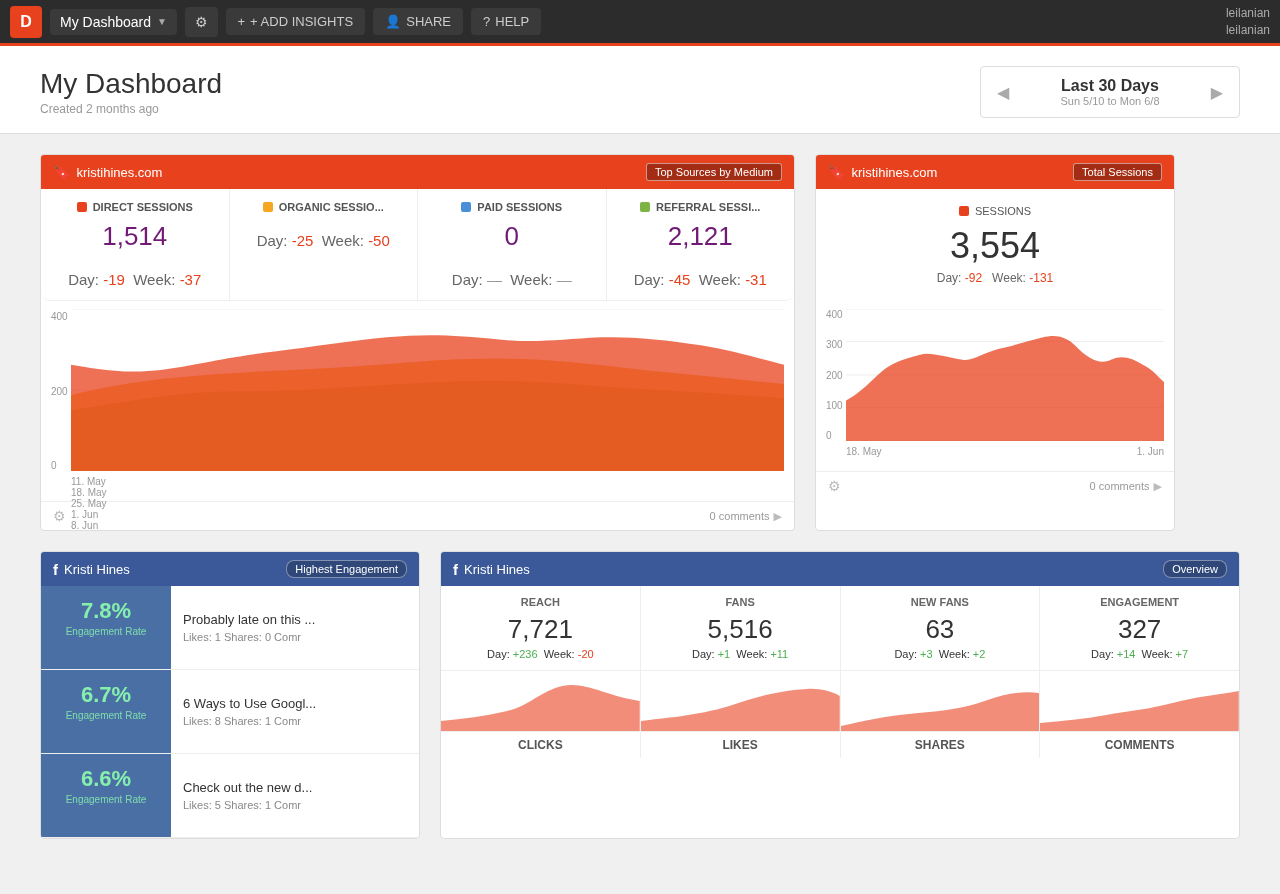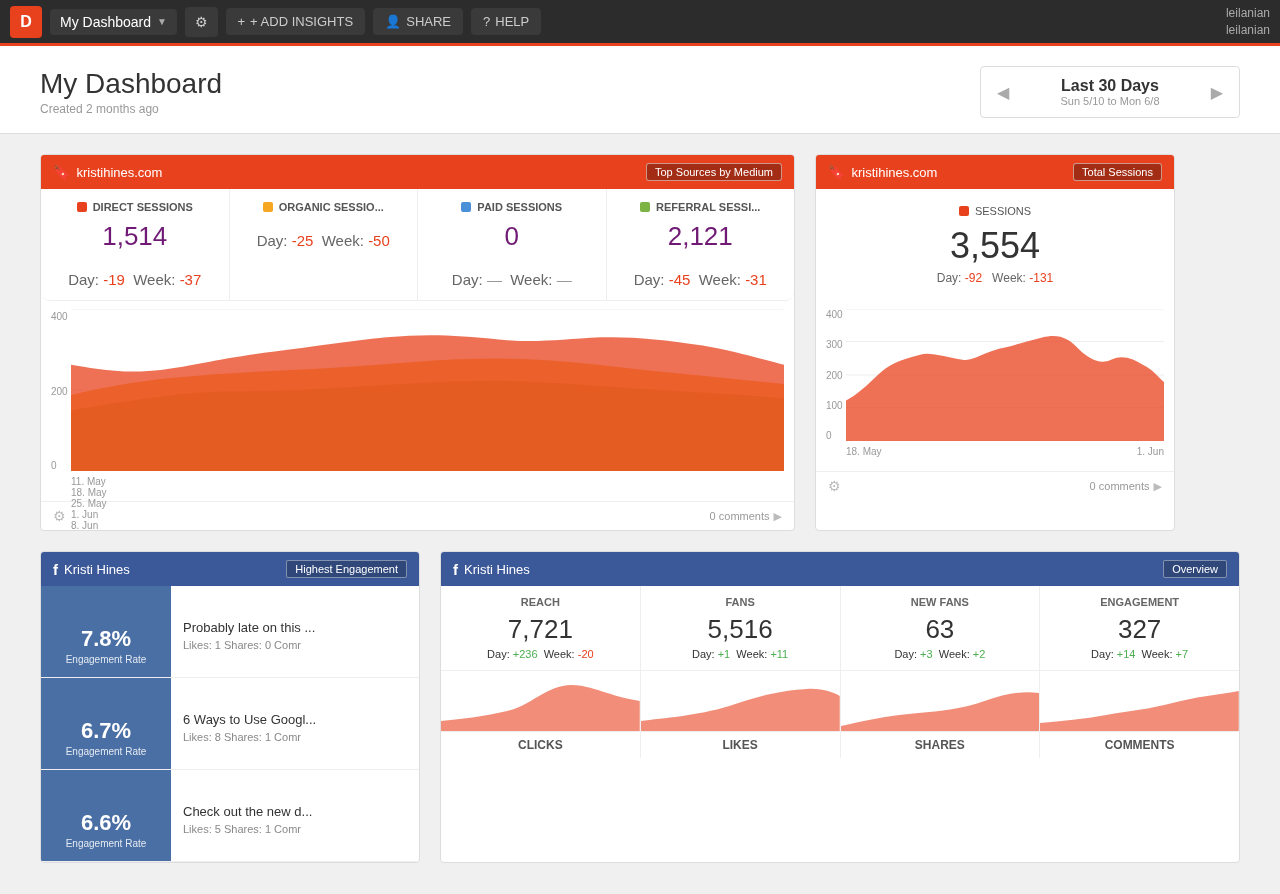--- a/index.html
+++ b/index.html
@@ -141,38 +141,38 @@
     .fb-widget { background: white; border-radius: 4px; border: 1px solid #ddd; overflow: hidden; }
     .fb-header {
       background: #3b5998;
       color: white; padding: 8px 12px;
       display: flex; align-items: center; justify-content: space-between;
     }
     .fb-header-left { display: flex; align-items: center; gap: 6px; font-size: 13px; }
     .fb-header-badge {
       background: rgba(0,0,0,0.2);
       border: 1px solid rgba(255,255,255,0.4);
-      padding: 2px 8px; border-radius: 2px; font-size: 11px; margin-left: 28px;
+      padding: 2px 8px; border-radius: 8px; font-size: 11px; margin-left: 28px;
     }
 
     
     .engagement-list { padding: 0; }
     .engagement-item {
       display: flex; align-items: stretch;
       border-bottom: 1px solid #eee;
     }
     .engagement-rate-box {
       width: 130px; background: #4a6fa5;
-      color: #ffffff; display: flex; flex-direction: column;
-      align-items: center; justify-content: flex-end;
+      color: #86efac; display: flex; flex-direction: column;
+      align-items: center; justify-content: flex-start;
       padding: 12px 20px; text-align: center; flex-shrink: 0;
     }
     .engagement-rate-value { font-size: 22px; font-weight: bold; }
     .engagement-rate-label { font-size: 10px; opacity: 0.85; margin-top: 2px; }
-    .engagement-content { padding: 26px 12px; flex: 1; margin-top: 8px; }
+    .engagement-content { padding: 26px 12px; flex: 1; }
     .engagement-title { font-size: 13px; color: #333; margin-bottom: 4px; white-space: nowrap; overflow: hidden; text-overflow: ellipsis; }
     .engagement-meta { font-size: 11px; color: #888; }
     .fb-metrics-row { display: flex; border-bottom: 1px solid #eee; }
     .fb-metric-cell {
       flex: 1; text-align: center; padding: 10px 8px;
       border-right: 1px solid #eee;
     }
     .fb-metric-cell:last-child { border-right: none; }
     .fb-metric-label { font-size: 11px; font-weight: bold; color: #666; margin-bottom: 6px; }
     .fb-metric-value { font-size: 26px; font-weight: 300; color: #333; }

